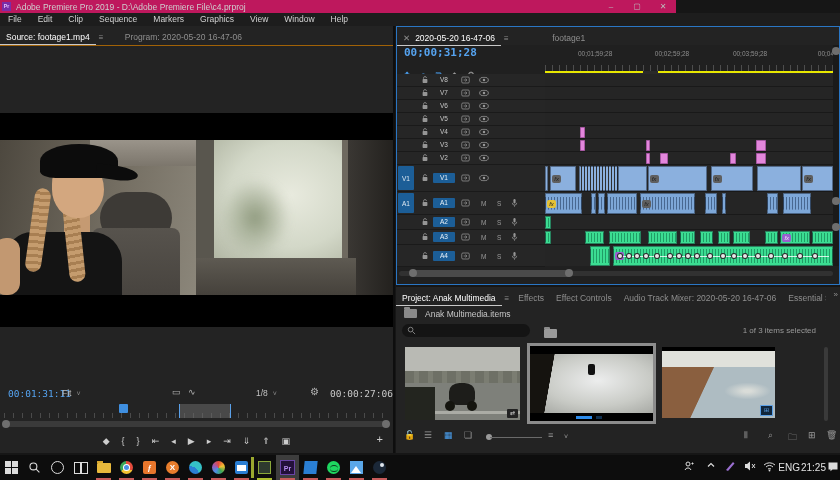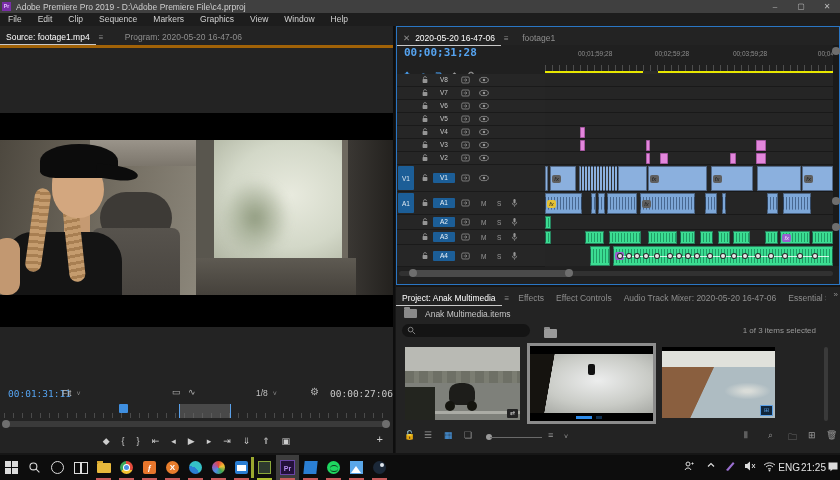--- a/index.html
+++ b/index.html
@@ -1,20 +1,20 @@
 <!DOCTYPE html>
 <html><head>
 <meta charset="utf-8">
 <style>
   html,body{margin:0;padding:0;width:840px;height:480px;overflow:hidden;background:#161616;
     font-family:"Liberation Sans",sans-serif;color:#bdbdbd;}
   .abs{position:absolute;}
   svg{display:block;}
   
-  #titlebar{position:absolute;left:0;top:0;width:840px;height:13px;background:#404040;font-size:8.5px;color:#cfcfcf;}
+  #titlebar{position:absolute;left:0;top:0;width:676px;height:13px;background:#be185d;font-size:8.5px;color:#cfcfcf;}
   #titlebar .logo{position:absolute;left:2px;top:2px;width:9px;height:9px;background:#7a2ea8;color:#e7c4ff;
     font-size:5px;line-height:9px;text-align:center;font-weight:bold;}
   #titlebar .t{position:absolute;left:16px;top:2px;white-space:nowrap;}
   .winbtn{position:absolute;top:0;width:26px;height:13px;text-align:center;line-height:13px;font-size:8px;color:#bbb;}
   
   #menubar{position:absolute;left:0;top:13px;width:840px;height:13px;background:#1d1d1d;font-size:8.5px;}
   #menubar span{display:inline-block;padding:1px 8px 0 8px;color:#d2d2d2;}
   
   .ptab{display:inline-block;padding:3px 6px 2px 6px;font-size:8.5px;color:#8f8f8f;white-space:nowrap;}
   .ptab.active{color:#fff;border-bottom:1px solid #c8c8c8;}
@@ -157,21 +157,21 @@
   <div class="logo">Pr</div>
   <div class="t">Adobe Premiere Pro 2019 - D:\Adobe Premiere File\c4.prproj</div>
   <div class="winbtn" style="right:52px">–</div>
   <div class="winbtn" style="right:26px">▢</div>
   <div class="winbtn" style="right:0">✕</div>
 </div>
 
 <div id="menubar"><span>File</span><span>Edit</span><span>Clip</span><span>Sequence</span><span>Markers</span><span>Graphics</span><span>View</span><span>Window</span><span>Help</span></div>
 
 <div id="srcpanel">
-  <div style="height:19px;border-bottom:3px solid #a16207">
+  <div style="height:19px;border-bottom:1px solid #a16207">
     <span class="ptab active">Source: footage1.mp4</span><span class="hamb">≡</span>
     <span class="ptab" style="margin-left:8px">Program: 2020-05-20 16-47-06</span>
   </div>
 
   <div id="vframe">
     <div id="vcontent">
       <div class="vc" id="vroof"></div>
       <div class="vc" id="vwindow">
           <div class="green"></div>
         </div>
@@ -209,21 +209,21 @@
     <div class="sdot" style="right:-2px"></div>
   </div>
   <div id="transport">
     <div id="addbtn">+</div>
   <span class="tbtn">◆</span><span class="tbtn">{</span><span class="tbtn">}</span><span class="tbtn">⇤</span><span class="tbtn">◂</span><span class="tbtn">▶</span><span class="tbtn">▸</span><span class="tbtn">⇥</span><span class="tbtn">⇓</span><span class="tbtn">⇑</span><span class="tbtn">▣</span></div>
 </div>
 
 <div id="tlpanel">
   <div id="tltabs">
     <span class="ptab active"><span style="color:#8f8f8f;margin-right:5px">✕</span><span>2020-05-20 16-47-06</span></span><span class="hamb">≡</span>
-    <span class="ptab" style="">footage1</span>
+    <span class="ptab" style="margin-left:30px">footage1</span>
   </div>
   <div id="tltc" class="tc blue">00;00;31;28</div>
   <div id="tltools"><span class="tool toolblue">❖</span><span class="tool toolblue">∩</span><span class="tool toolblue">⧉</span><span class="tool toolgray">◆</span><span class="tool toolgray">⚙</span></div>
   <div id="tlruler">
       <div class="rlabel" style="left: 17.4%;">00;01;59;28</div>
       <div class="rlabel" style="left: 44.1%;">00;02;59;28</div>
       <div class="rlabel" style="left: 71.2%;">00;03;59;28</div>
       <div class="rlabel" style="left: 98.5%;">00;04;5</div>
     </div>
   <div id="ybar">

